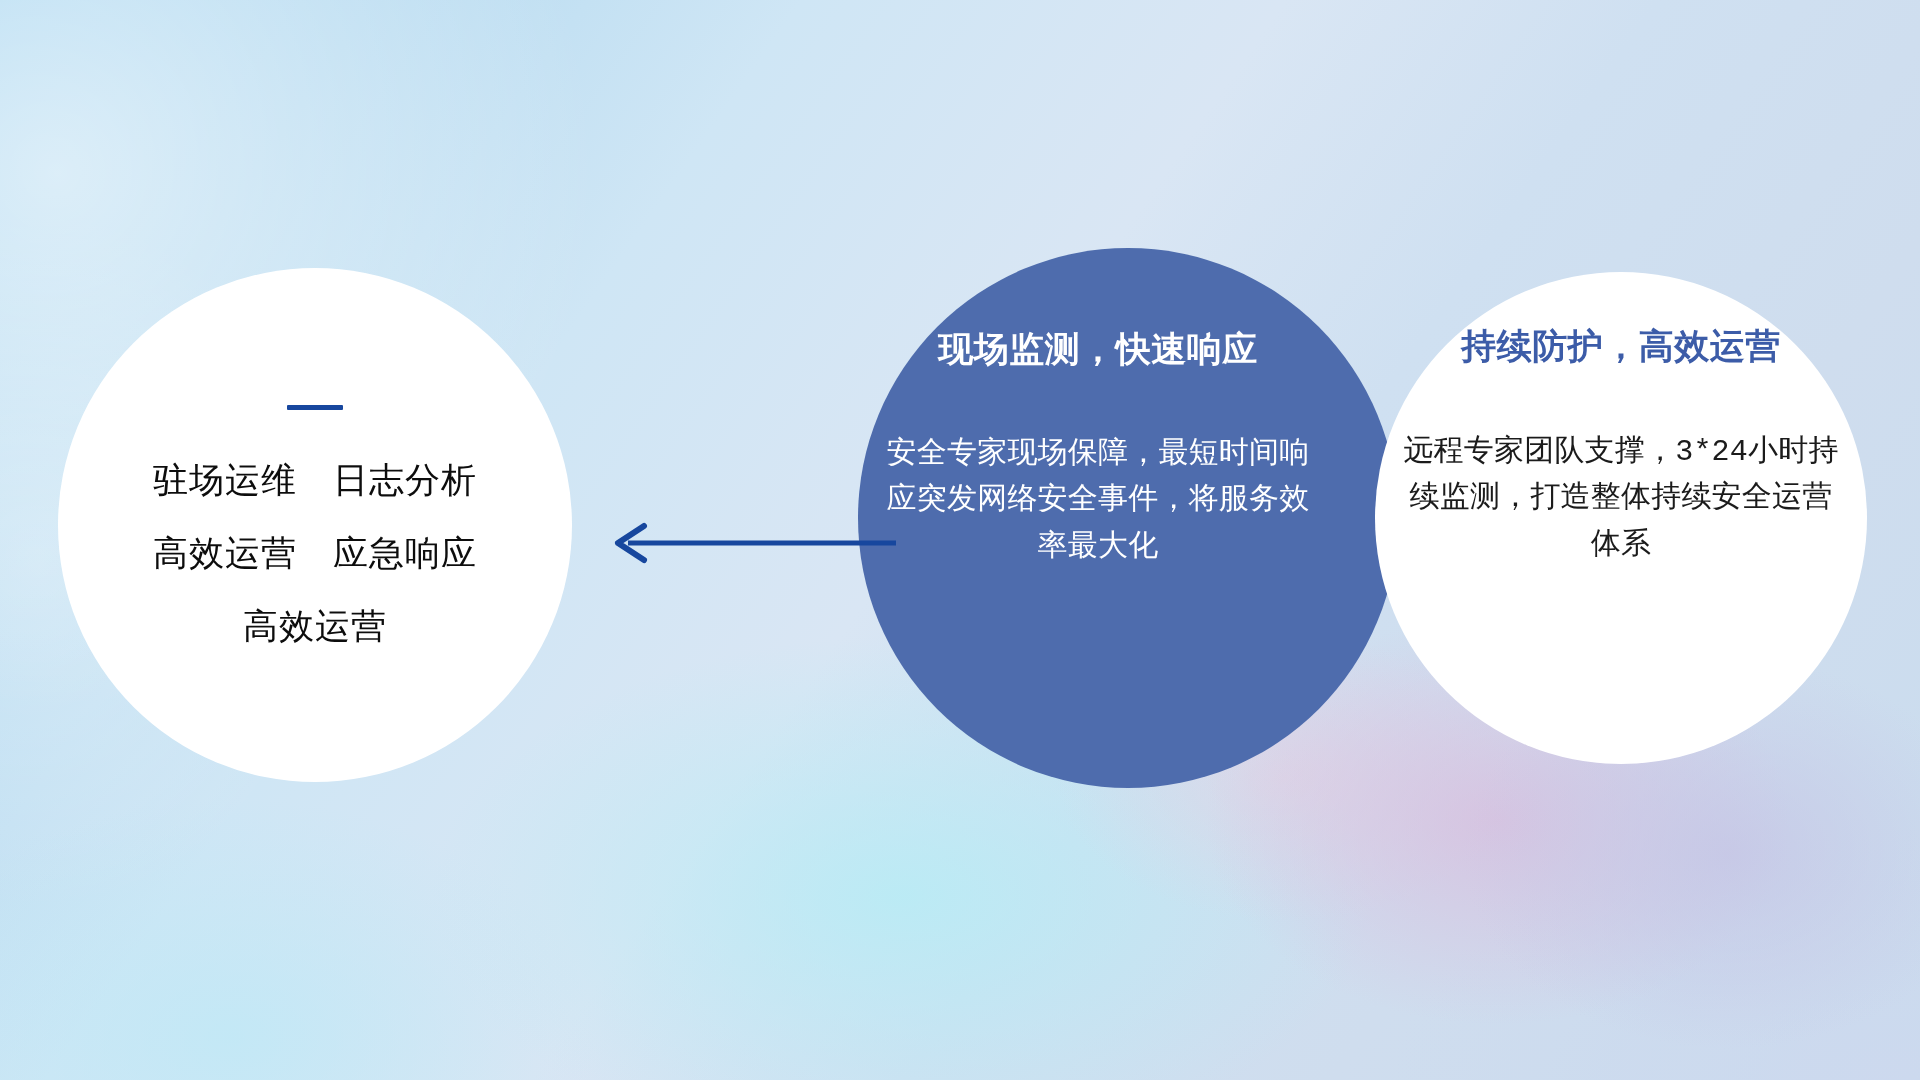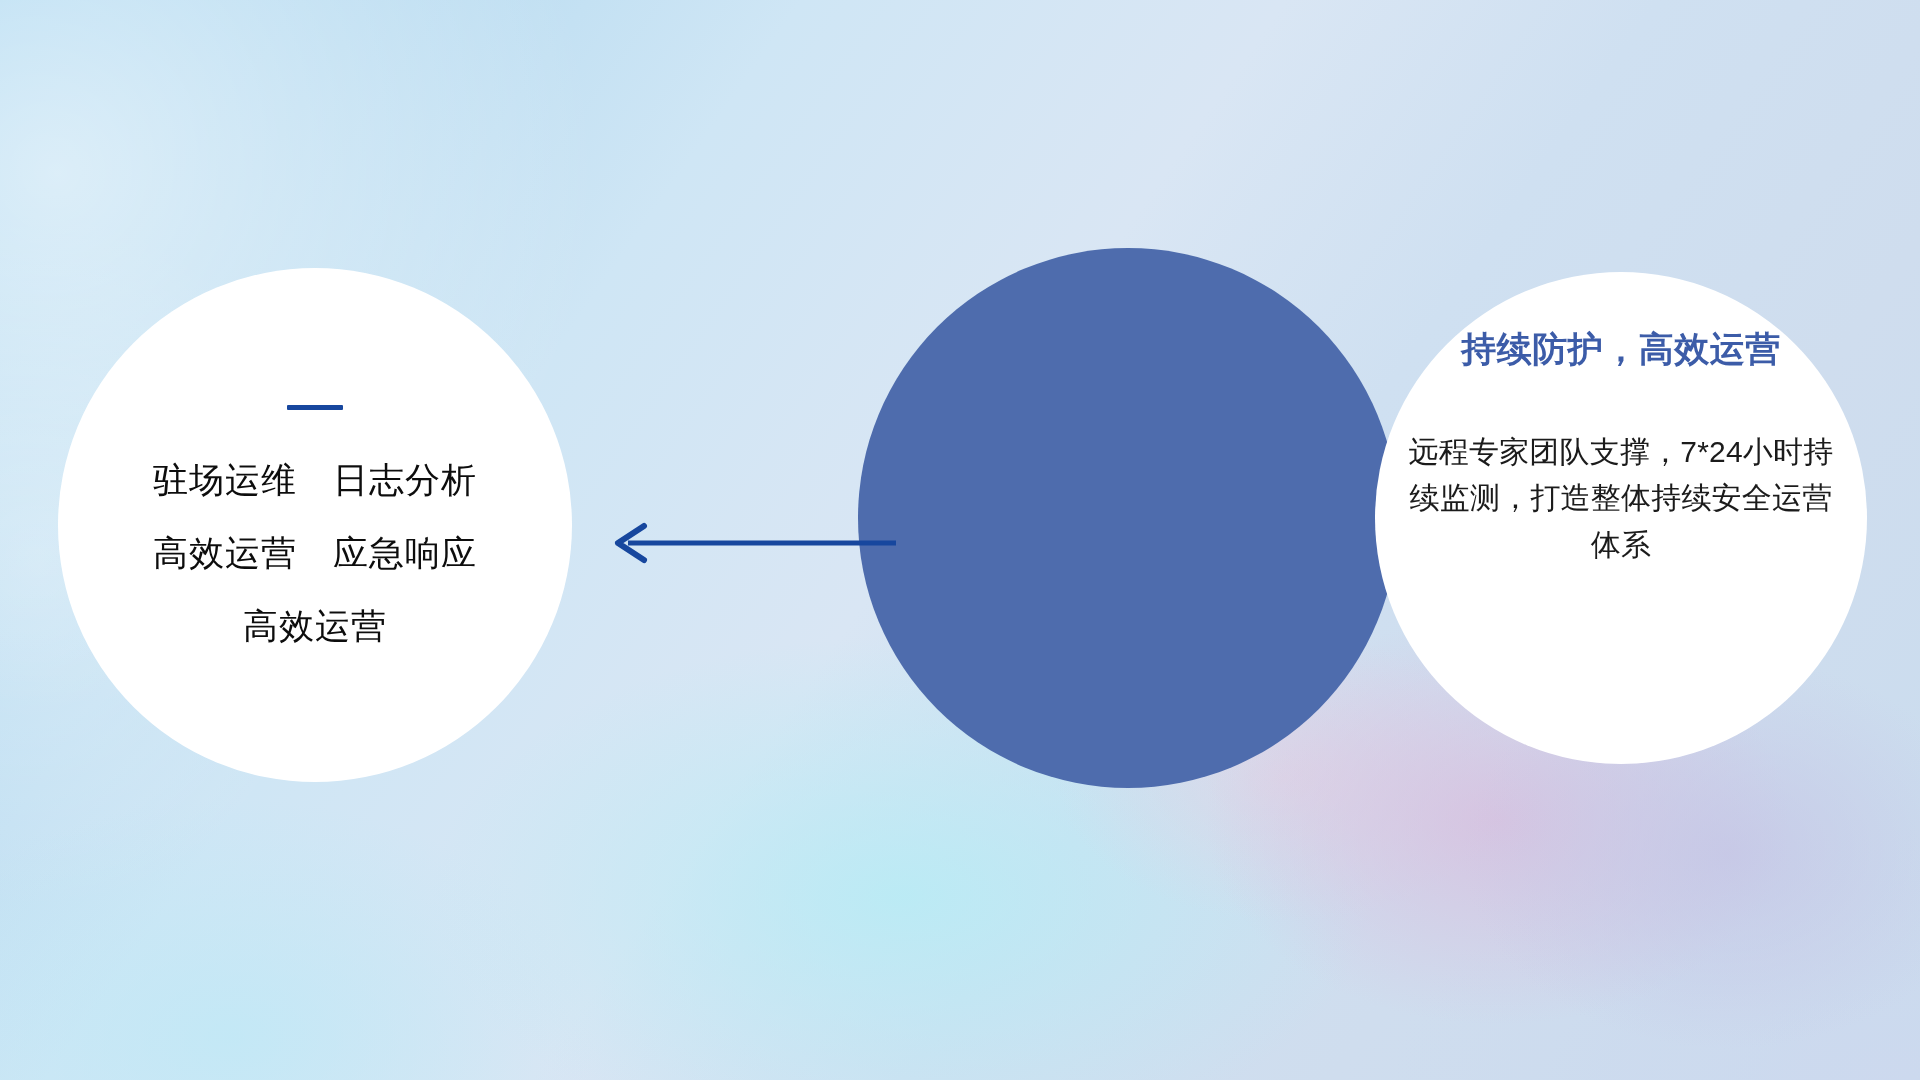--- a/index.html
+++ b/index.html
@@ -165,20 +165,21 @@
   }
 
   
   .right-content {
     position: absolute;
     left: 1395px;
     top: 330px;
     width: 452px;
     text-align: center;
     z-index: 5;
+    font-family: Liberation Mono, monospace;
   }
 
   .right-title {
     font-size: 35px;
     font-weight: 700;
     color: #3c5ca8;
     letter-spacing: 0.5px;
     line-height: 1.1;
     white-space: nowrap;
   }
@@ -228,19 +229,23 @@
     <div class="left-line">高效运营</div>
   </div>
 
   <div class="arrow-wrap">
     <svg width="300" height="70" viewBox="0 0 300 70" xmlns="http://www.w3.org/2000/svg">
       <line x1="296" y1="35" x2="28" y2="35" stroke="#17479e" stroke-width="5" stroke-linecap="butt"></line>
       <polyline points="44,18 18,35 44,52" fill="none" stroke="#17479e" stroke-width="6" stroke-linecap="round" stroke-linejoin="round"></polyline>
     </svg>
   </div>
 
+  <div class="mid-content">
+    <div class="mid-title">现场监测，快速响应</div>
+    <div class="mid-body">安全专家现场保障，最短时间响应突发网络安全事件，将服务效率最大化</div>
+  </div>
 
   <div class="right-content">
     <div class="right-title">持续防护，高效运营</div>
-    <div class="right-body">远程专家团队支撑，7*24小时持续监测，打造整体持续安全运营体系</div>
+    <div class="right-body">远程专家团队支撑，3*24小时持续监测，打造整体持续安全运营体系</div>
   </div>
 
 </div>
 
 </body></html>

